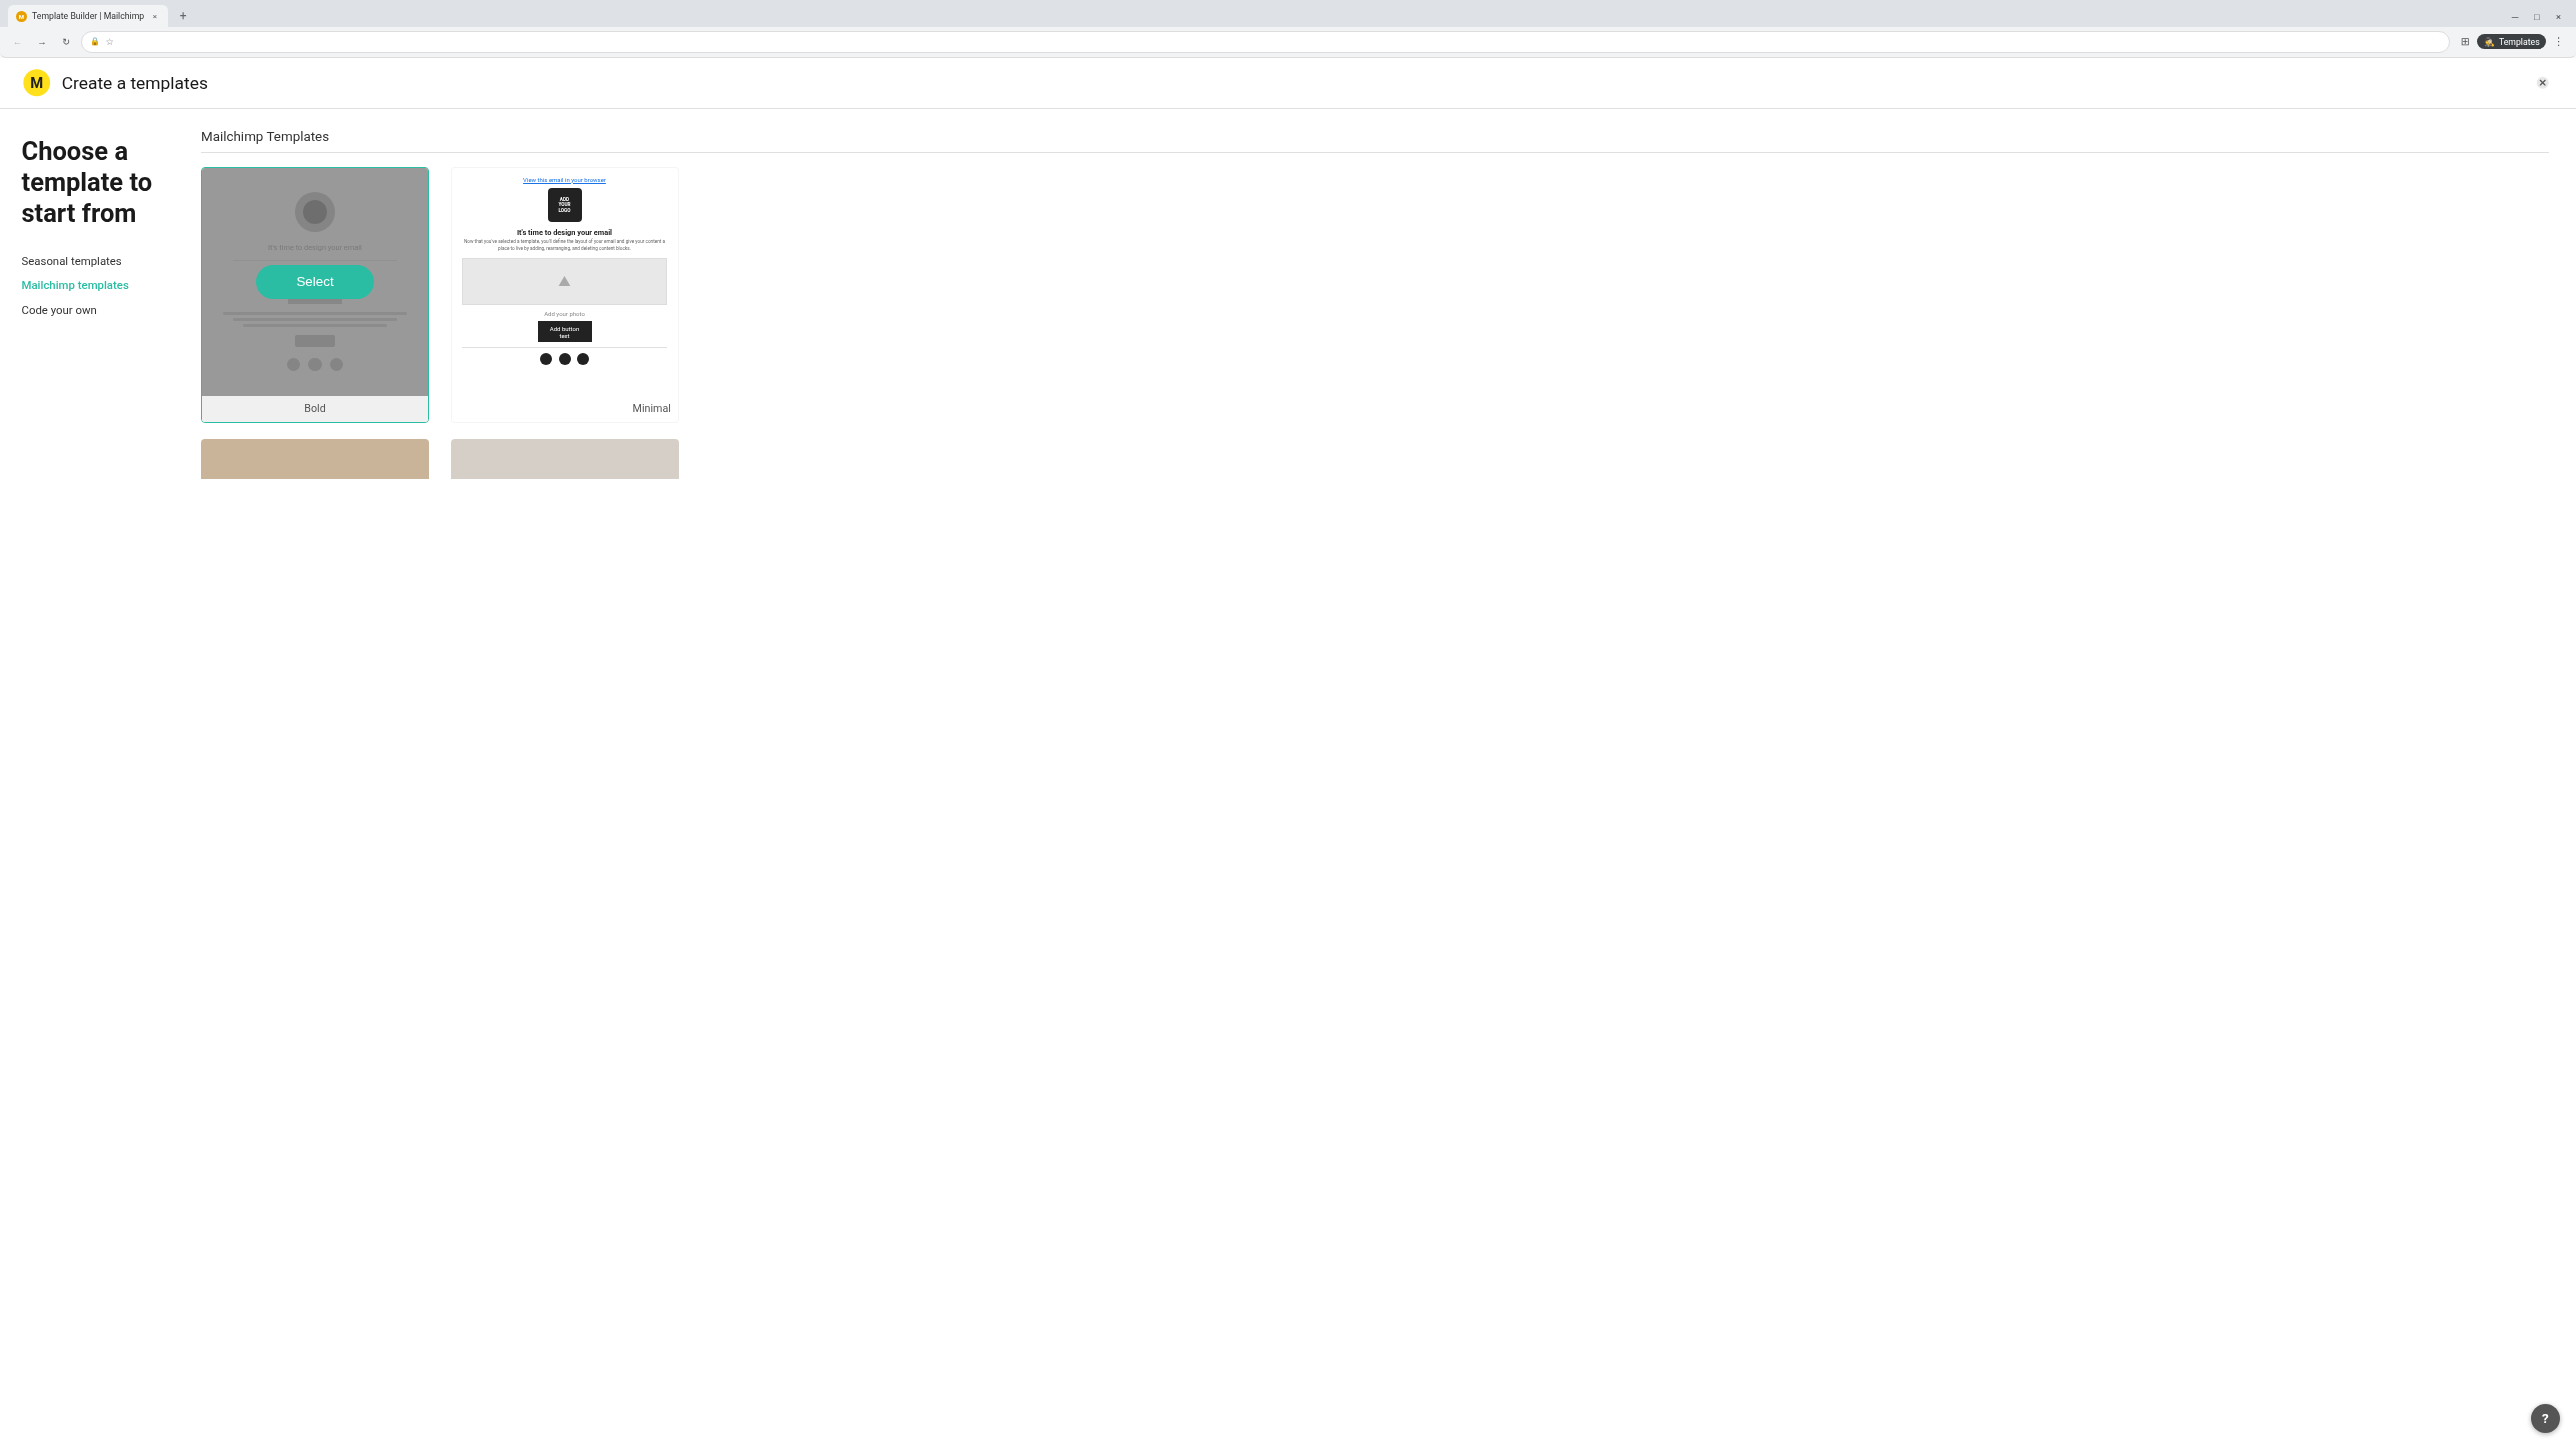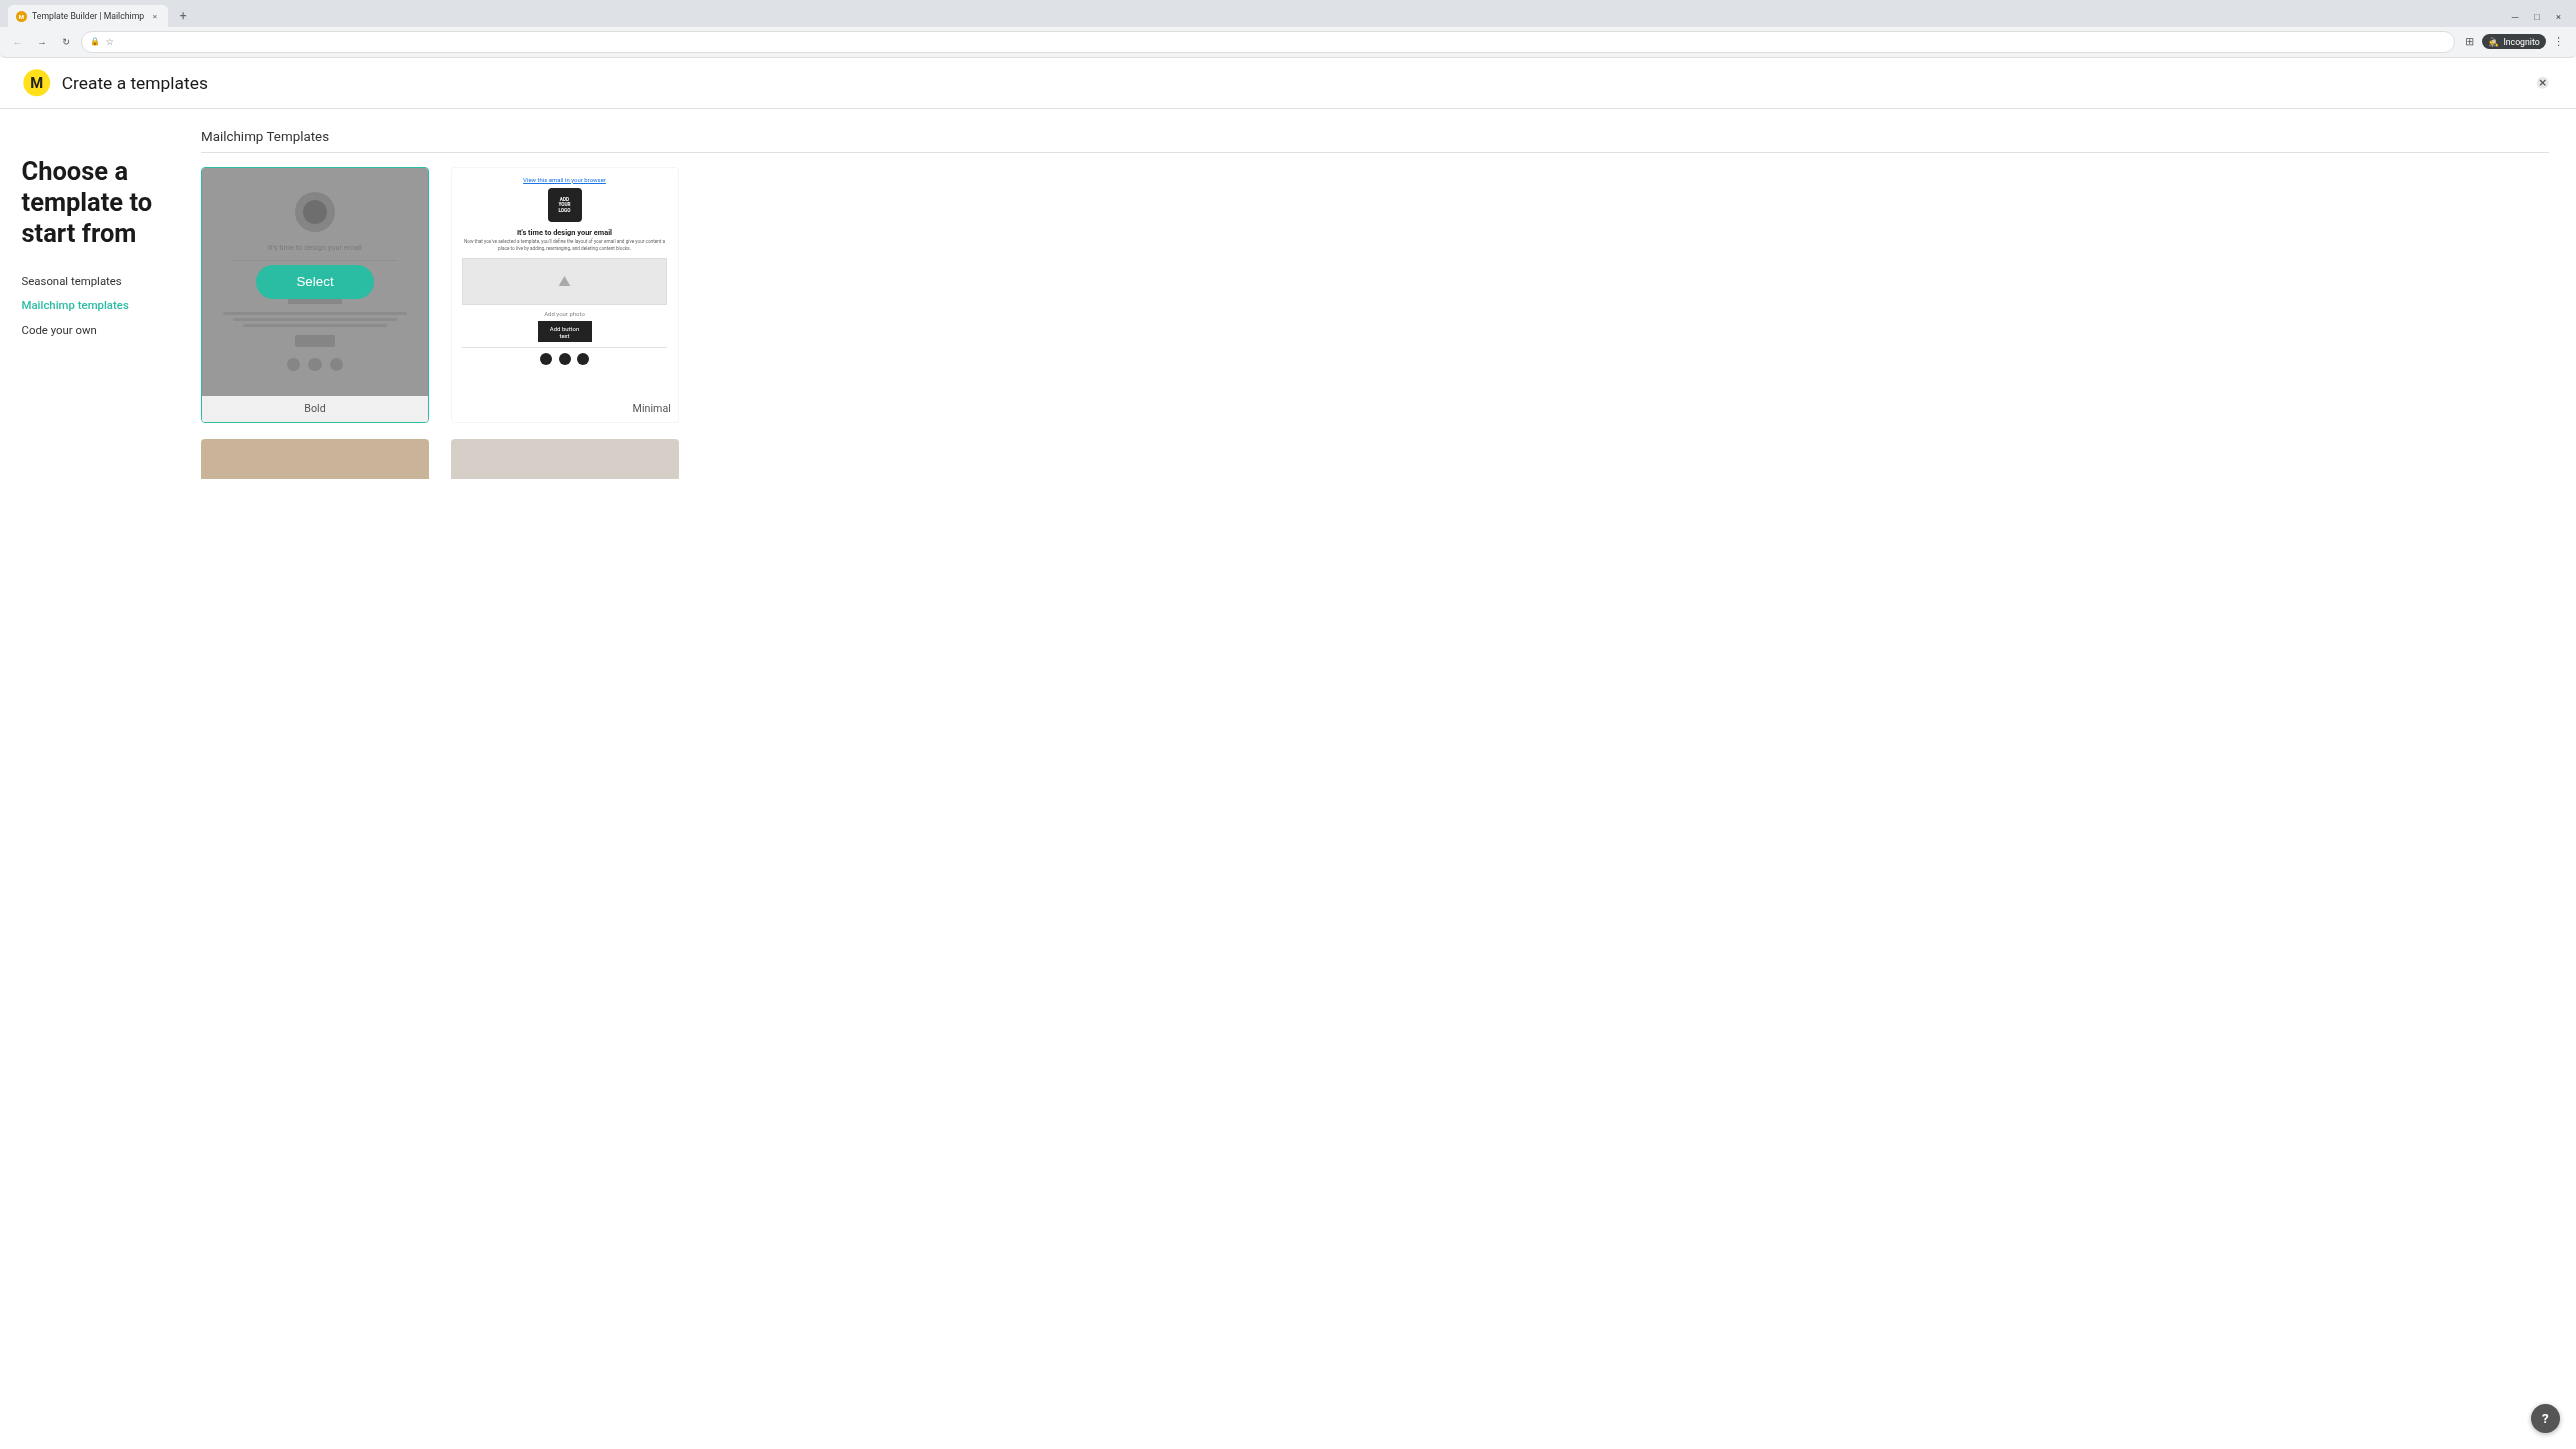--- a/index.html
+++ b/index.html
@@ -30,21 +30,21 @@
     
     .app-container { display: flex; flex-direction: column; height: calc(100vh - 56px); background: white; }
     .app-header { display: flex; align-items: center; padding: 10.7px 21.5px; border-bottom: 0.7px solid #e0e0e0; }
     .app-logo { width: 29.5px; height: 29.5px; margin-right: 10.7px; }
     .app-title { font-size: 17.4px; font-weight: 400; color: #1a1a1a; }
     .app-header-close { margin-left: auto; width: 24px; height: 24px; display: flex; align-items: center; justify-content: center; border-radius: 50%; cursor: pointer; color: #333; font-size: 12px; }
 
     
     .app-main { display: flex; flex: 1; overflow: hidden; }
     .sidebar { width: 174px; padding: 27px 21.5px; flex-shrink: 0; }
-    .sidebar-heading { font-size: 25.5px; font-weight: 700; line-height: 1.2; color: #1a1a1a; margin-bottom: 21.5px; margin-top: 20px; }
+    .sidebar-heading { font-size: 25.5px; font-weight: 700; line-height: 1.2; color: #1a1a1a; margin-bottom: 21.5px; }
     .sidebar-nav { display: flex; flex-direction: column; gap: 2.7px; }
     .sidebar-nav-item { font-size: 11.4px; padding: 4px 0; cursor: pointer; color: #333; }
     .sidebar-nav-item.active { color: #2bbda4; font-weight: 500; }
 
     
     .content-area { flex: 1; padding: 20px 27px; overflow-y: auto; }
     .section-title { font-size: 13.4px; color: #333; margin-bottom: 13.4px; padding-bottom: 8px; border-bottom: 0.7px solid #e0e0e0; }
 
     
     .template-grid { display: grid; grid-template-columns: repeat(2, 228px); gap: 21.5px; }
@@ -125,21 +125,21 @@
     <div class="nav-btn">→</div>
     <div class="nav-btn">↻</div>
     <div class="address-bar">
       <span class="address-lock">🔒</span>
       <span class="address-star">☆</span>
     </div>
     <div class="browser-actions">
       <div class="browser-action-btn">⊞</div>
       <div class="incognito-btn">
         <span>🕵</span>
-        <span>Incognito</span>
+        <span>Templates</span>
       </div>
       <div class="browser-action-btn">⋮</div>
     </div>
   </div>
 </div>
 
 <div class="app-container">
 
   <div class="app-header">
     <div class="app-logo">

